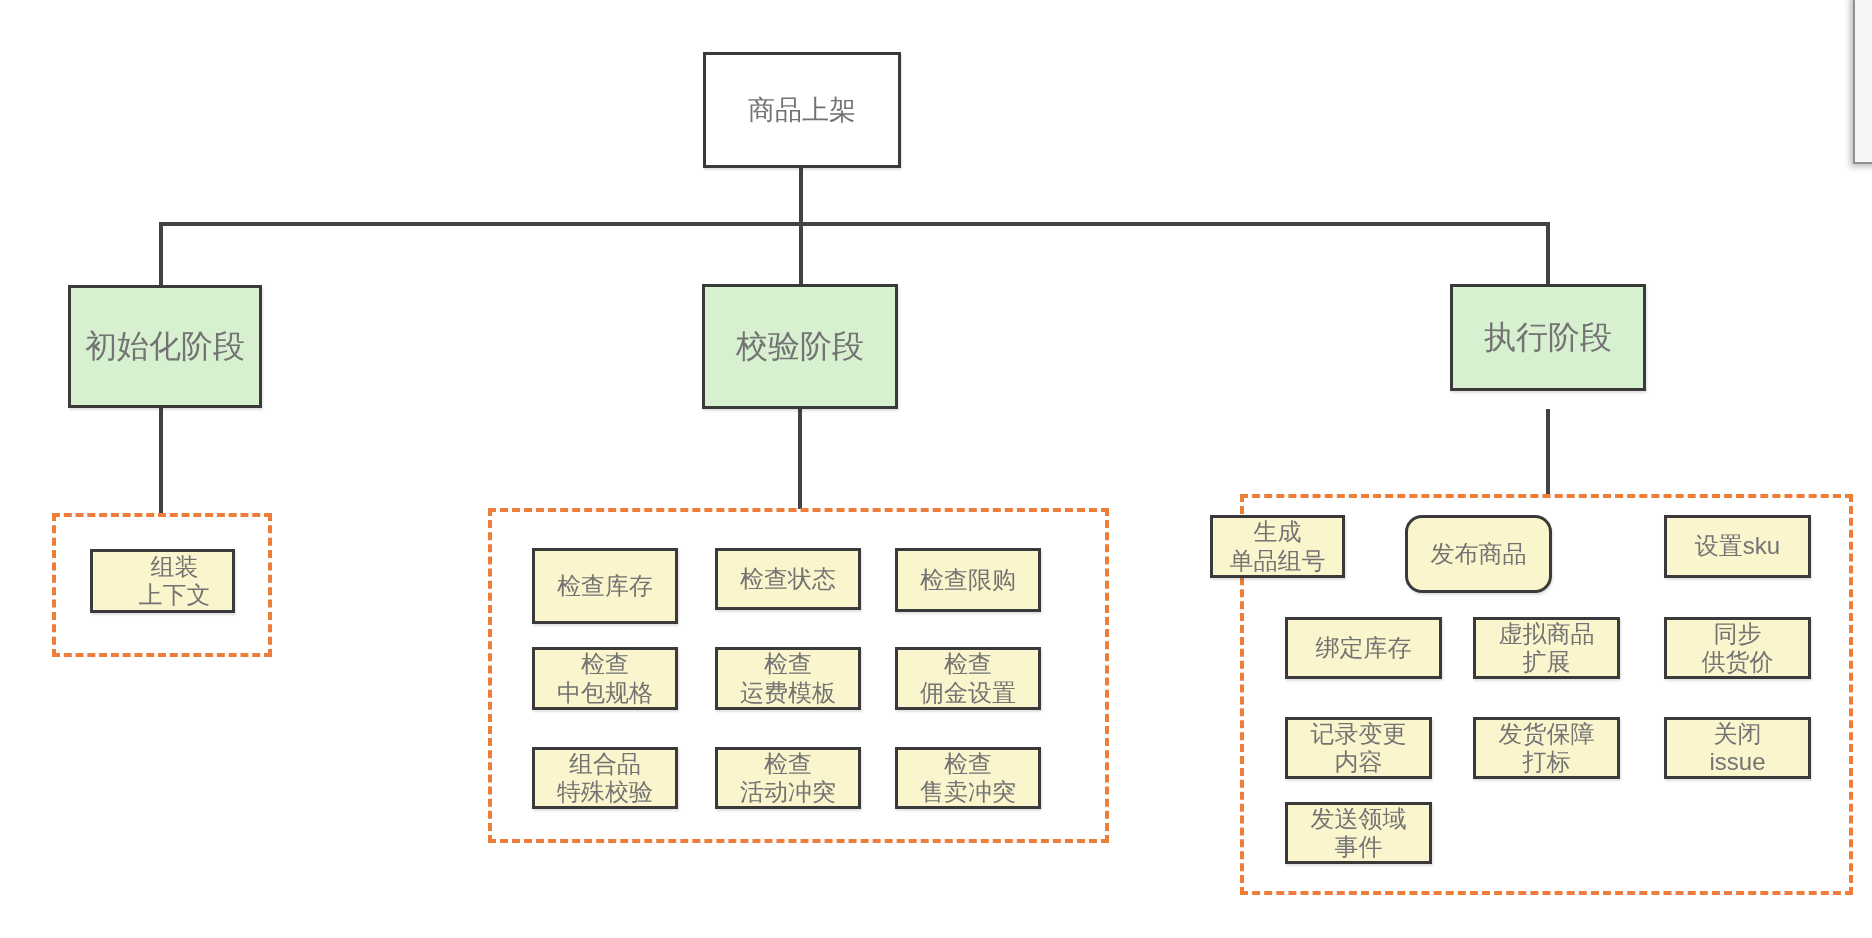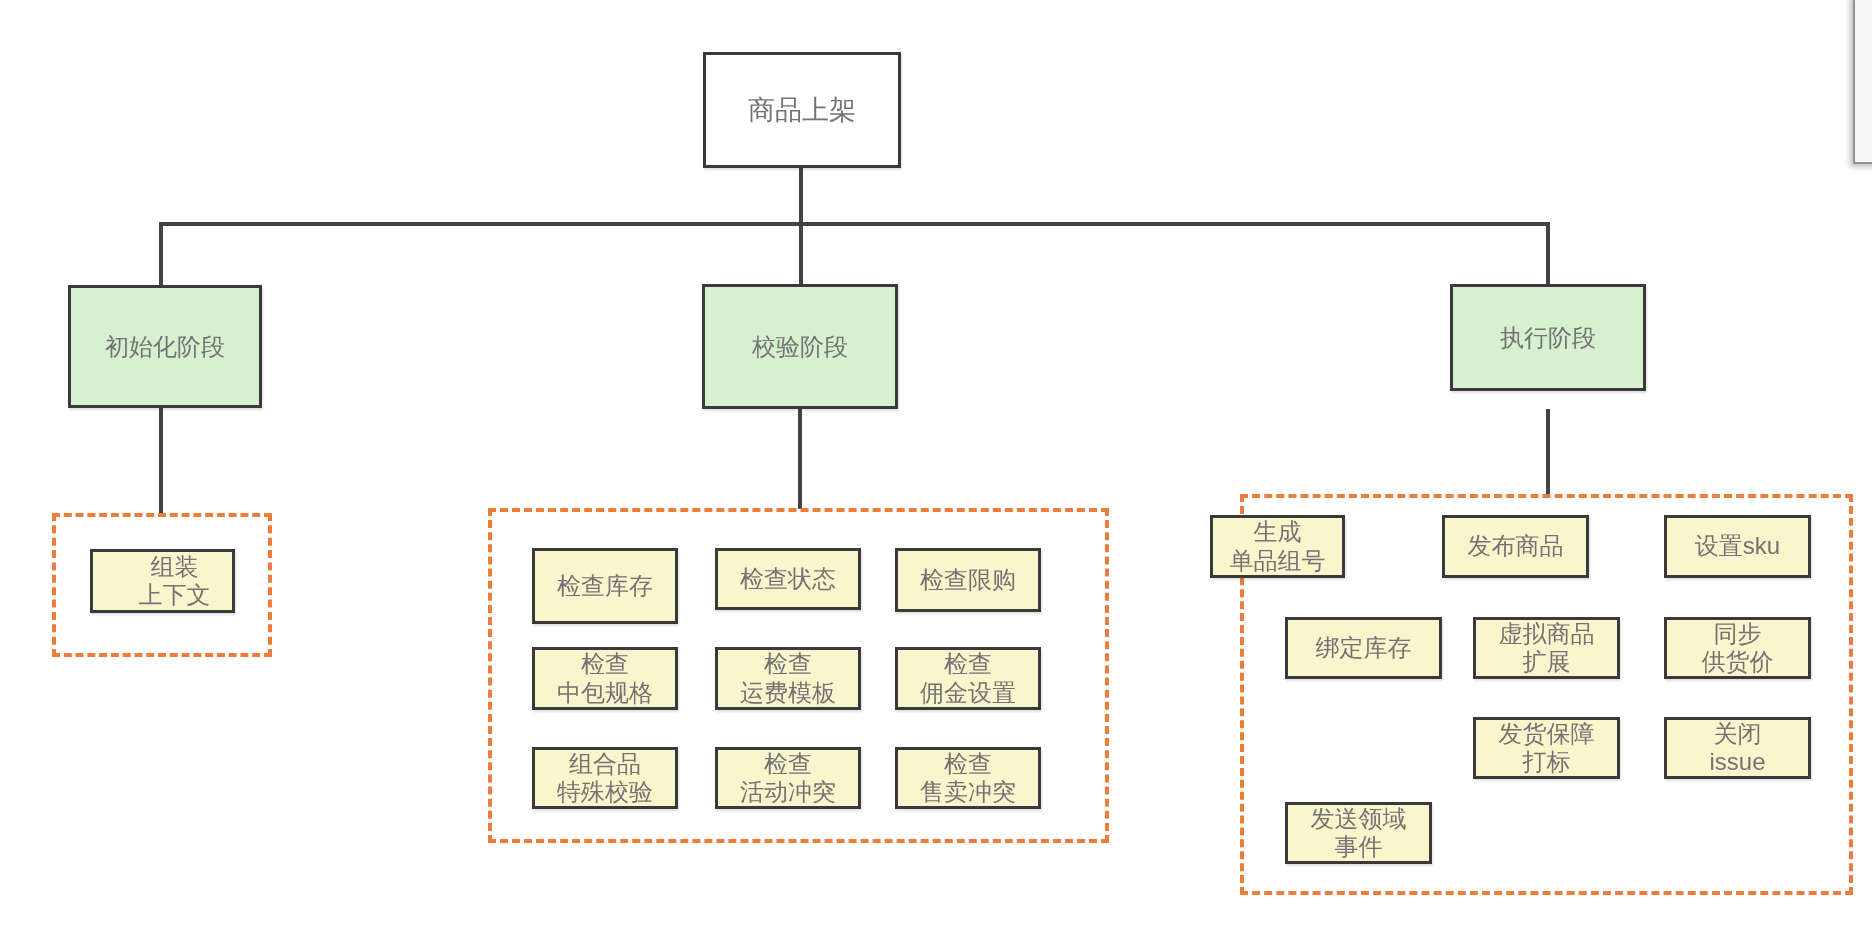--- a/index.html
+++ b/index.html
@@ -26,21 +26,21 @@
     color: #737373;
     background: #ffffff;
     border: 3px solid #3a3a3a;
     box-shadow: 1px 2px 2px rgba(0,0,0,0.12);
   }
   .root-node {
     font-size: 27px;
     background: #ffffff;
   }
   .phase-node {
-    font-size: 24px;
+    font-size: 32px;
     background: #d6f0d0;
   }
   .task-node {
     font-size: 24px;
     line-height: 1.18;
     background: #fbf5cd;
     border-width: 3px;
   }
   .group {
     position: absolute;
@@ -97,27 +97,29 @@
 佣金设置</div>
   <div class="node task-node" style="left:532px; top:747px; width:146px; height:62px;">组合品
 特殊校验</div>
   <div class="node task-node" style="left:715px; top:747px; width:146px; height:62px;">检查
 活动冲突</div>
   <div class="node task-node" style="left:895px; top:747px; width:146px; height:62px;">检查
 售卖冲突</div>
 
   <div class="node task-node" style="left:1210px; top:515px; width:135px; height:63px;">生成
 单品组号</div>
-  <div class="node task-node" style="left:1442px; top:515px; width:147px; height:63px;">发布商品</div>
+  <div class="node task-node" style="left:1405px; top:515px; width:147px; height:78px;border-radius:17px;">发布商品</div>
   <div class="node task-node" style="left:1664px; top:515px; width:147px; height:63px;">设置sku</div>
   <div class="node task-node" style="left:1285px; top:617px; width:157px; height:62px;">绑定库存</div>
   <div class="node task-node" style="left:1473px; top:617px; width:147px; height:62px;">虚拟商品
 扩展</div>
   <div class="node task-node" style="left:1664px; top:617px; width:147px; height:62px;">同步
 供货价</div>
+  <div class="node task-node" style="left:1285px; top:717px; width:147px; height:62px;">记录变更
+内容</div>
   <div class="node task-node" style="left:1473px; top:717px; width:147px; height:62px;">发货保障
 打标</div>
   <div class="node task-node" style="left:1664px; top:717px; width:147px; height:62px;">关闭
 issue</div>
   <div class="node task-node" style="left:1285px; top:802px; width:147px; height:62px;">发送领域
 事件</div>
 
   <div class="side-panel" style="left:1853px; top:-6px; width:60px; height:170px;"></div>
 
 </div>

